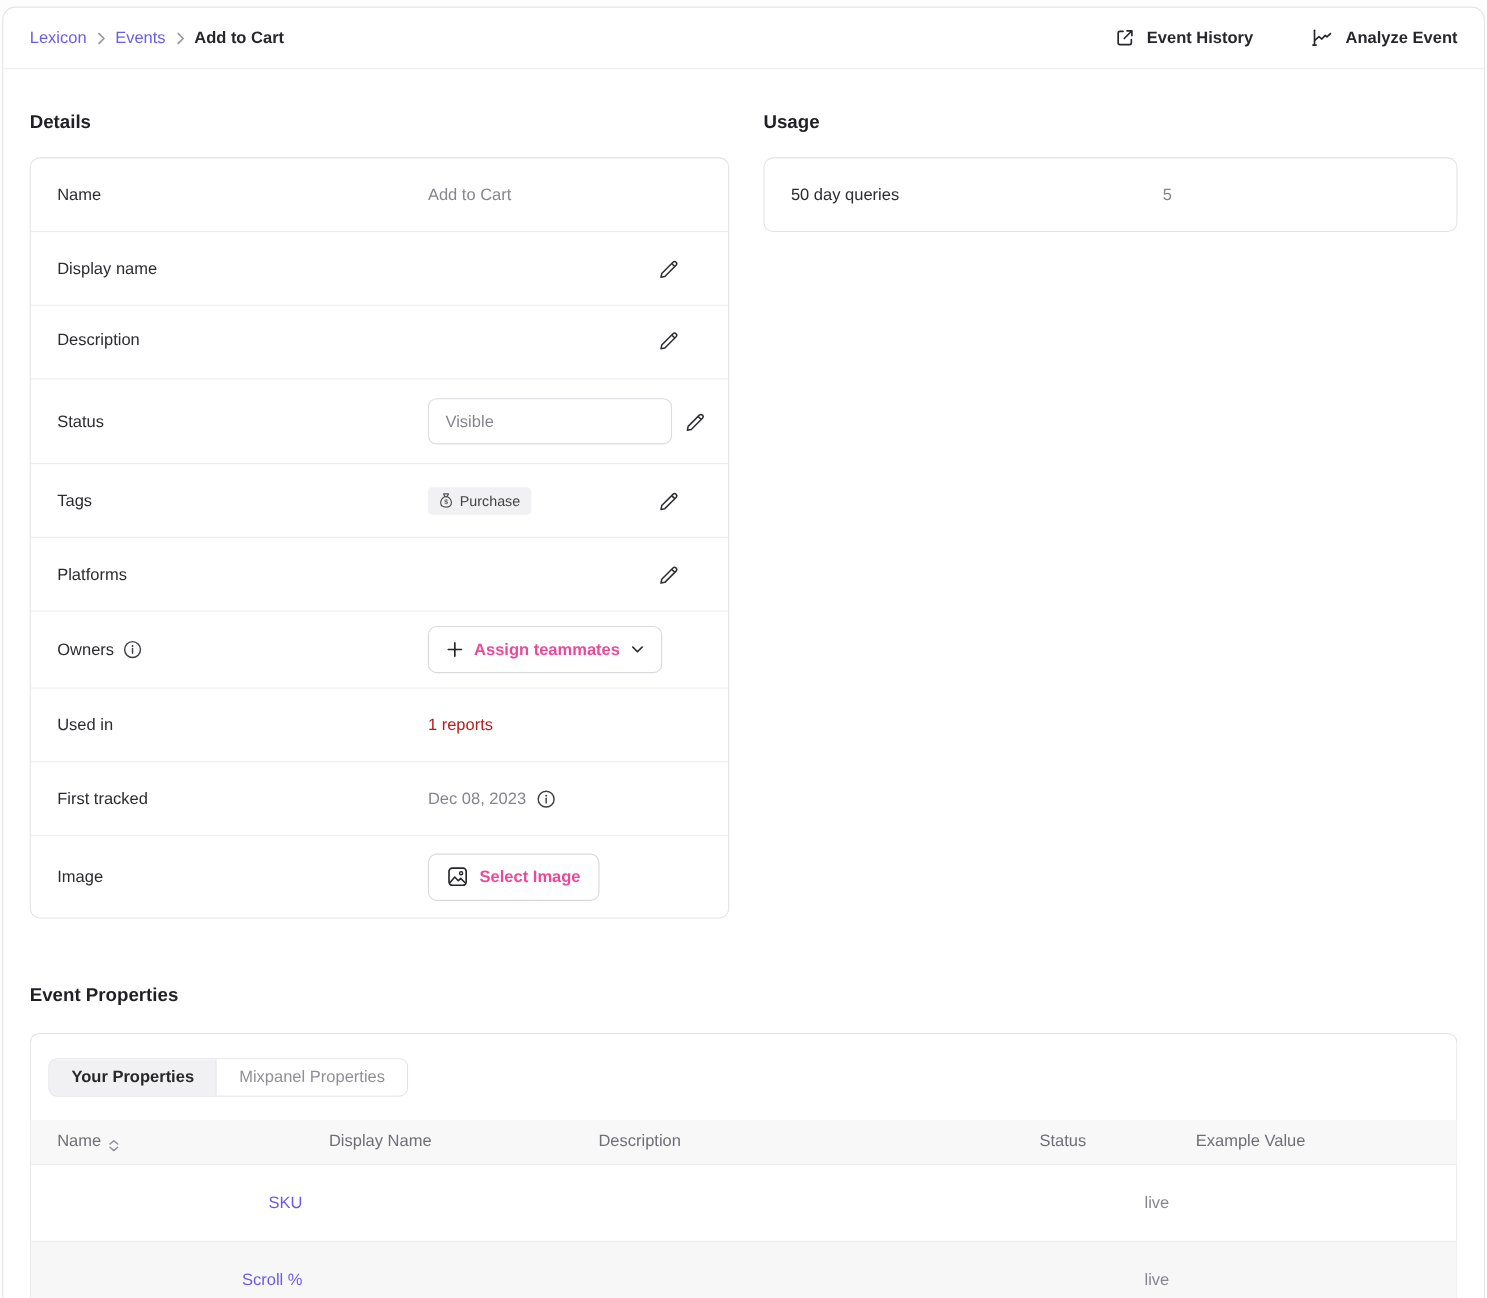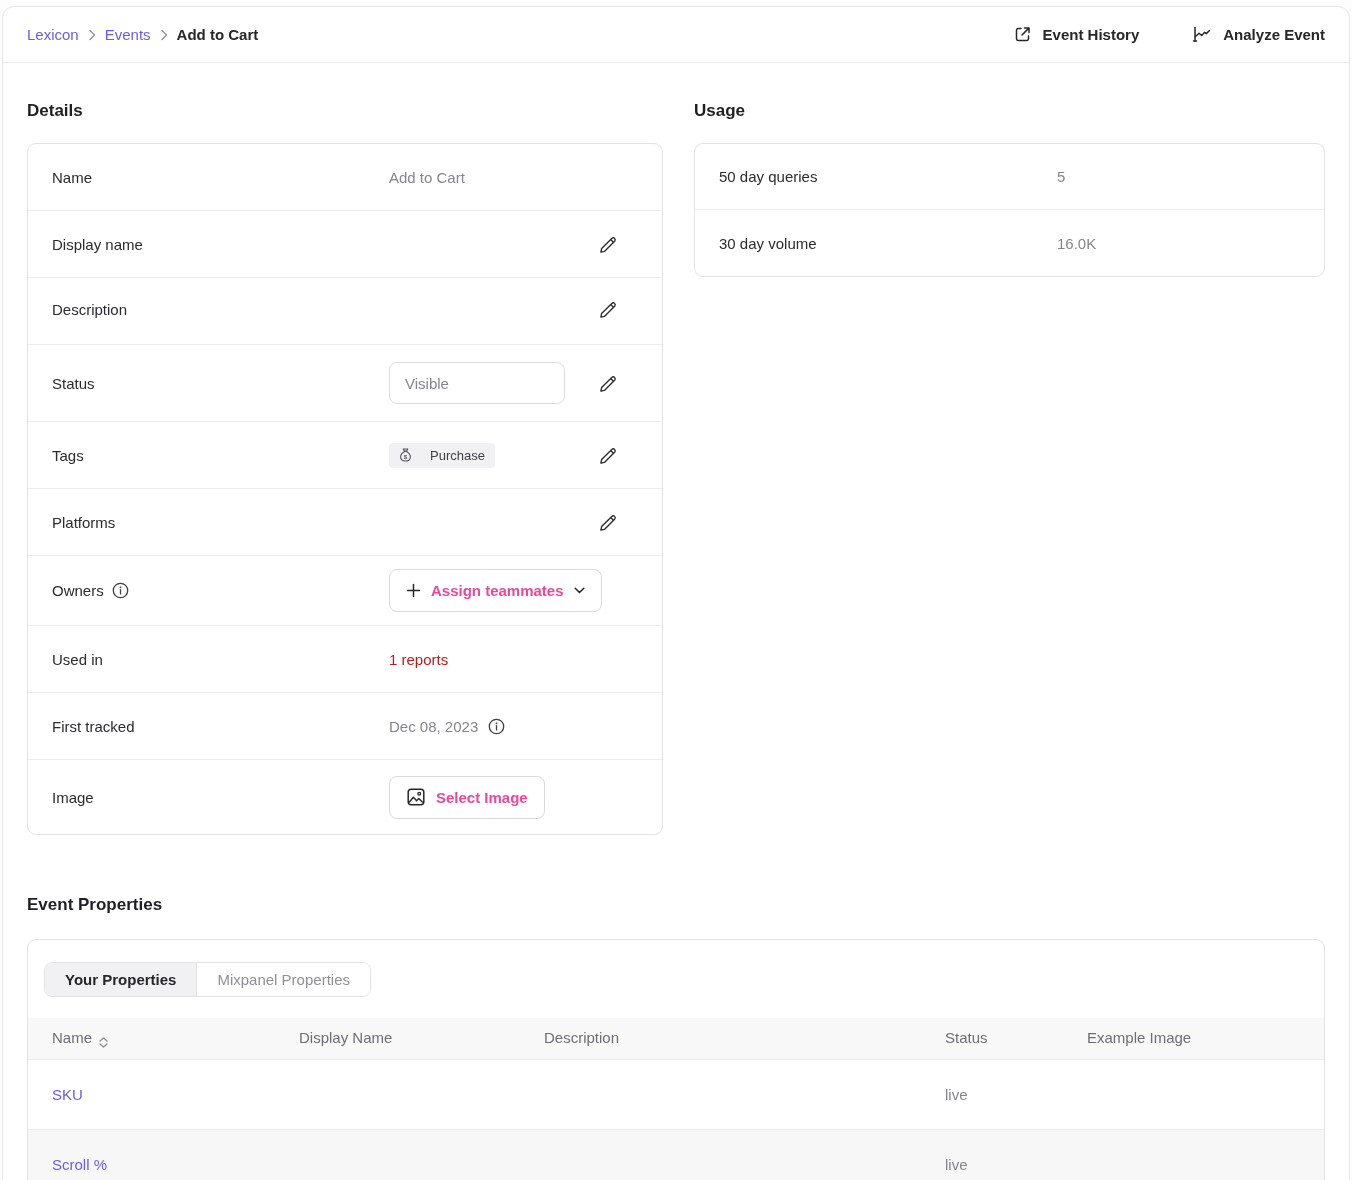--- a/index.html
+++ b/index.html
@@ -35,24 +35,24 @@
                 display:flex; align-items:center; gap:8px; }
   .drow-value { flex:1; display:flex; align-items:center; gap:10px; font-size:15px; color:#85858f; }
   .drow-edit { flex:none; margin-right:44px; margin-left:12px; display:flex; cursor:pointer; }
   .row-status { min-height:77px; }
   .row-image  { min-height:74px; }
   .row-desc { display:block; padding:22px 0 24px 24px; }
   .row-desc .desc-head { display:flex; align-items:center; }
   .row-desc .drow-label { flex:1; width:auto; }
   .desc-text { margin-top:11px; font-size:15px; color:#3a3a40; }
 
-  .status-input { width:176px; height:42px; border:1px solid #dcdce1; border-radius:8px;
+  .status-input { width:222px; height:42px; border:1px solid #dcdce1; border-radius:8px;
                   display:flex; align-items:center; padding-left:15px; font-size:15px;
                   color:#85858f; background:#fff; }
-  .tag-chip { display:inline-flex; align-items:center; gap:18px; background:#f1f1f3;
+  .tag-chip { display:inline-flex; align-items:center; gap:6px; background:#f1f1f3;
               border-radius:4px; padding:5px 10px; font-size:13px; color:#3f3f46; }
   .btn { display:inline-flex; align-items:center; gap:10px; border:1px solid #d9d9de;
          border-radius:8px; background:#fff; padding:0 16px; height:43px; font-size:15px;
          font-weight:600; color:#ec4899; cursor:pointer;
          font-family:"Liberation Sans","DejaVu Sans",sans-serif; }
   .link { color:#b91c1c; font-size:15px; cursor:pointer; text-decoration:none; }
 
   
   .urow { display:flex; align-items:center; min-height:66px; padding-left:24px;
           border-bottom:1px solid #ededf0; }
@@ -64,21 +64,21 @@
   .props-card { margin-top:24px; border:1px solid #e3e3e6; border-radius:9px 9px 0 0;
                 border-bottom:none; background:#fff; }
   .tabs { display:inline-flex; margin:22px 0 0 16px; border:1px solid #e3e3e6;
           border-radius:8px; overflow:hidden; }
   .tab { padding:8px 20px; font-size:15px; color:#8f8f98; background:#fff; cursor:pointer; }
   .tab.active { background:#f1f1f3; color:#26262b; font-weight:600; border-right:1px solid #e3e3e6; }
   .ptable { margin-top:21px; }
   .pgrid { display:grid; grid-template-columns:247px 245px 401px 142px 1fr; }
   .phead { background:#f8f8f9; }
   .phead .pcell { padding:11px 0 11px 24px; font-size:15px; font-weight:500; color:#6e6e76; }
-  .prow { border-top:1px solid #ededf0; }
+  .prow { border-top:1px solid #ededf0;text-align:right; }
   .prow .pcell { padding:26px 0 26px 24px; font-size:15px; }
   .prow.shaded { background:#f7f7f8; }
   .pname { color:#6b5ce8; cursor:pointer; }
   .pstatus { color:#85858f; }
   .sort-wrap { display:inline-flex; flex-direction:column; gap:1px; margin-left:7px;
                vertical-align:1px; }
   .icon { display:inline-flex; }
 </style>
 </head>
 <body>
@@ -273,24 +273,20 @@
         </div>
       </div>
 
       <div class="col-right">
         <div class="section-title">Usage</div>
         <div class="card">
           <div class="urow">
             <div class="urow-label">50 day queries</div>
             <div class="urow-value">5</div>
           </div>
-          <div class="urow">
-            <div class="urow-label">30 day volume</div>
-            <div class="urow-value">16.0K</div>
-          </div>
         </div>
       </div>
 
     </div>
 
     <div class="section-title" style="margin-top:60px;">Event Properties</div>
     <div class="props-card">
 
       <div class="tabs">
         <div class="tab active">Your Properties</div>
@@ -305,21 +301,21 @@
                   <path d="M1 4l3.5-3L8 4" stroke="#8f8f98" stroke-width="1.3" stroke-linecap="round" stroke-linejoin="round"></path>
                 </svg>
                 <svg width="9" height="5" viewBox="0 0 9 5" fill="none">
                   <path d="M1 1l3.5 3L8 1" stroke="#8f8f98" stroke-width="1.3" stroke-linecap="round" stroke-linejoin="round"></path>
                 </svg>
               </span>
           </div>
           <div class="pcell">Display Name</div>
           <div class="pcell">Description</div>
           <div class="pcell">Status</div>
-          <div class="pcell">Example Image</div>
+          <div class="pcell">Example Value</div>
         </div>
 
         <div class="pgrid prow">
           <div class="pcell"><span class="pname">SKU</span></div>
           <div class="pcell"></div>
           <div class="pcell"></div>
           <div class="pcell pstatus">live</div>
           <div class="pcell"></div>
         </div>
 

